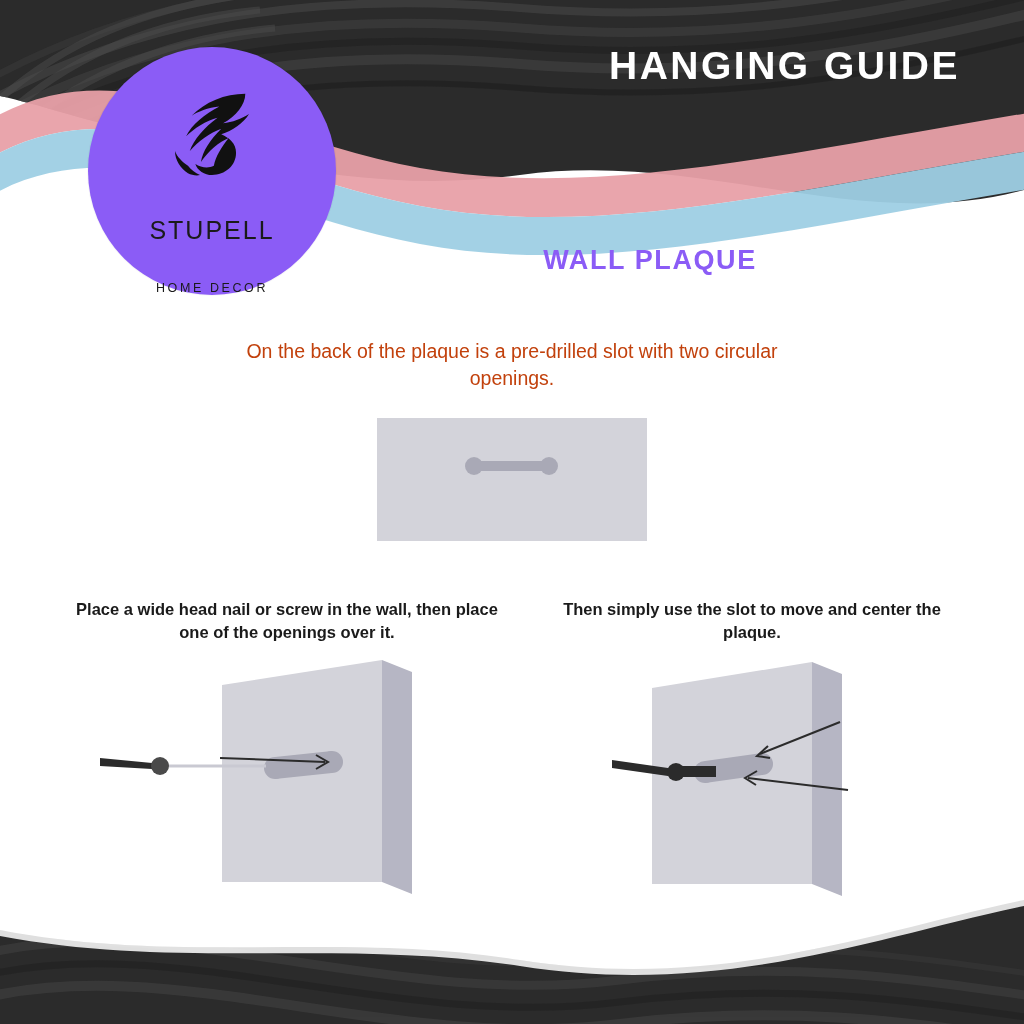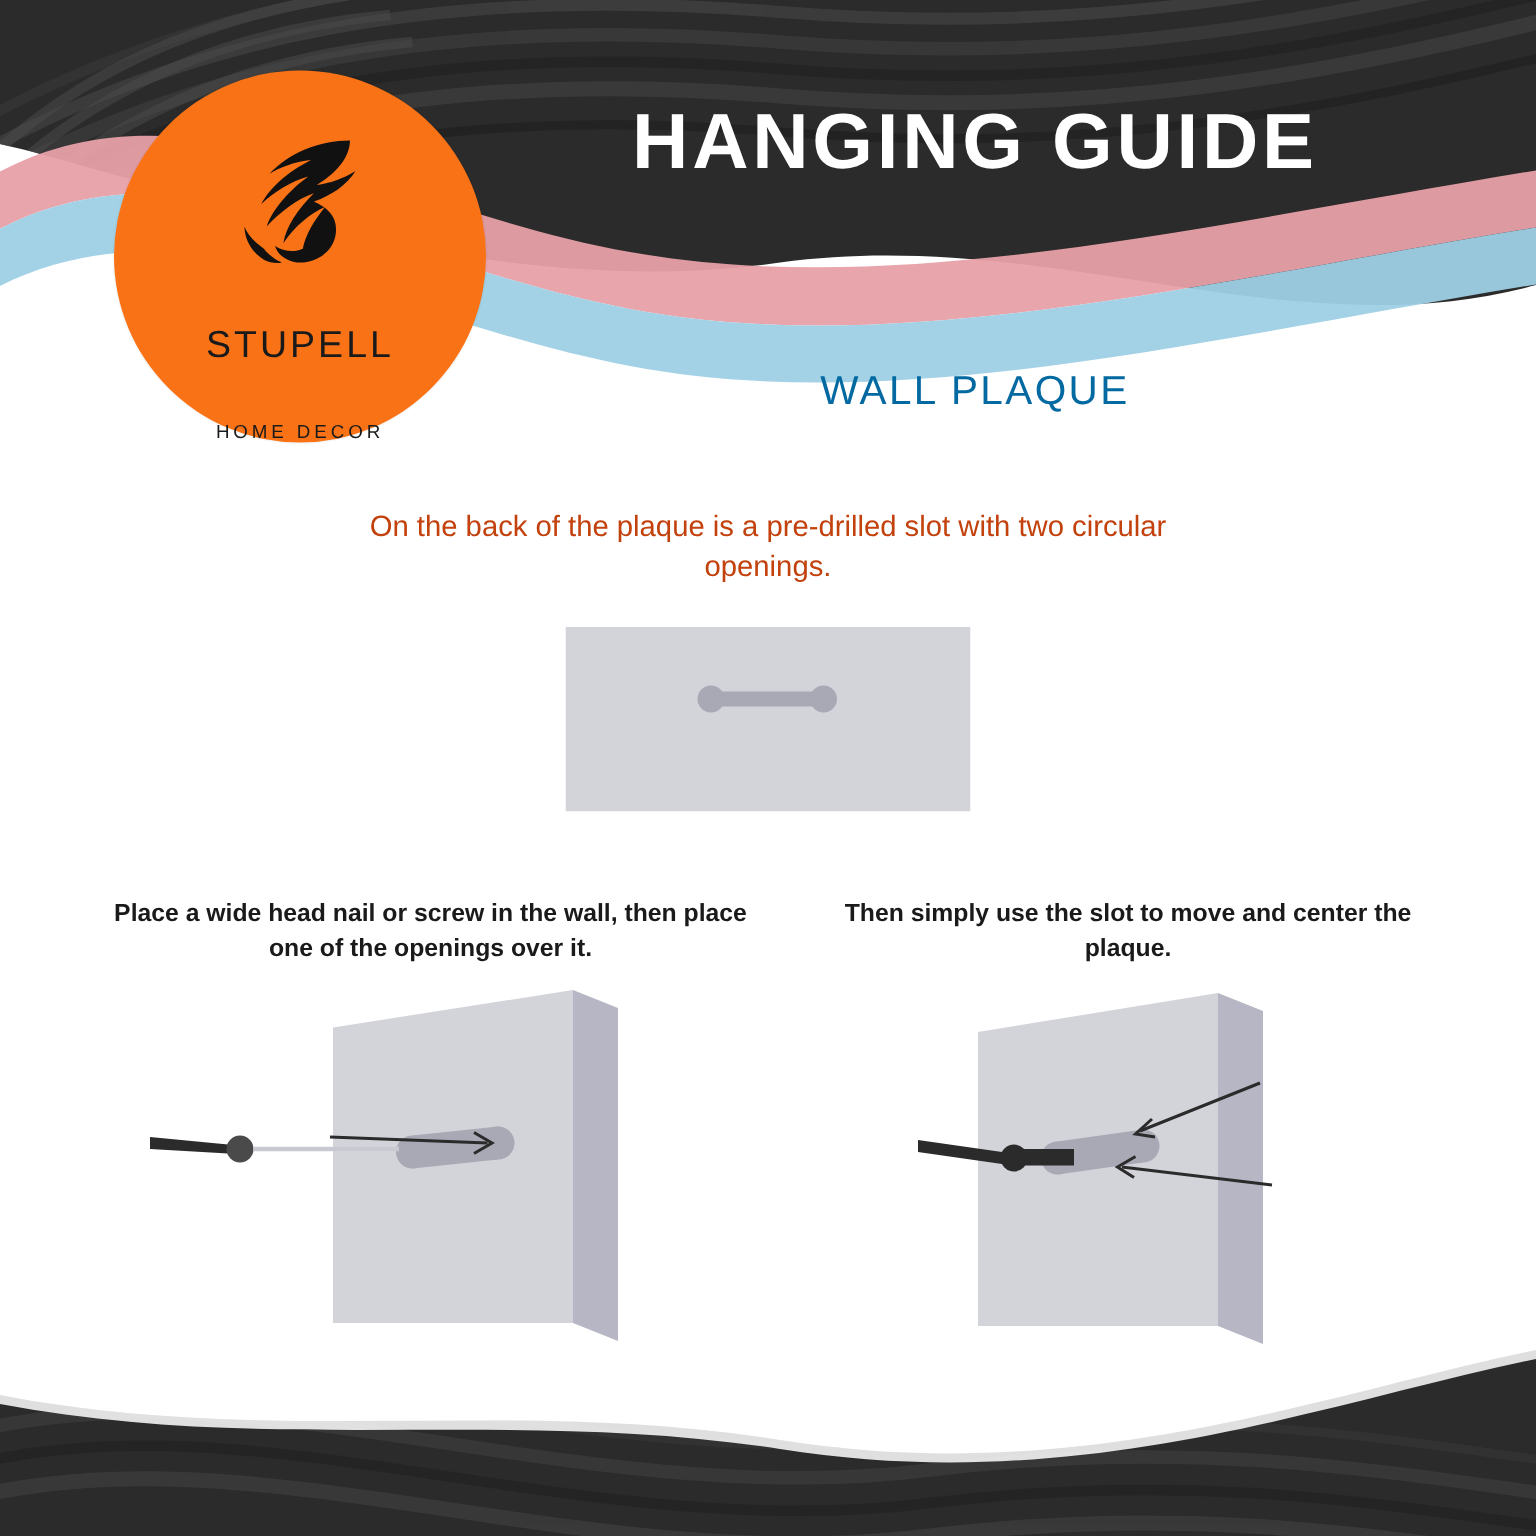--- a/index.html
+++ b/index.html
@@ -24,26 +24,26 @@
     position: absolute;
     left: 0;
     top: 0;
     width: 1024px;
     height: 1024px;
   }
 
   
   .logo-badge {
     position: absolute;
-    left: 76px;
+    left: 88px;
     top: 47px;
     width: 248px;
     height: 248px;
     border-radius: 50%;
-    background: #f97316;
+    background: #8b5cf6;
     box-shadow: 0 0 0 1px rgba(0,0,0,0.03);
     display: flex;
     flex-direction: column;
     align-items: center;
     justify-content: flex-start;
     padding-top: 30px;
     box-sizing: border-box;
     gap: 24px;
   }
   .logo-mark {
@@ -63,41 +63,41 @@
     letter-spacing: 2.6px;
     color: #1a1a1a;
     margin-top: 12px;
     font-family: "Liberation Sans", sans-serif;
   }
 
   
   .header-title {
     position: absolute;
     left: 340px;
-    top: 65px;
+    top: 44px;
     width: 620px;
-    text-align: center;
+    text-align: right;
     color: #ffffff;
-    font-size: 52px;
+    font-size: 39px;
     letter-spacing: 2.5px;
     font-weight: 700;
     font-family: "Liberation Sans", sans-serif;
   }
 
   
   .section-title {
     position: absolute;
     left: 340px;
     top: 245px;
     width: 620px;
     text-align: center;
-    color: #0369a1;
+    color: #8b5cf6;
     font-size: 27px;
     letter-spacing: 1.6px;
-    font-weight: 400;
+    font-weight: 700;
   }
 
   
   .intro-text {
     position: absolute;
     left: 232px;
     top: 338px;
     width: 560px;
     text-align: center;
     color: #c2410c;

